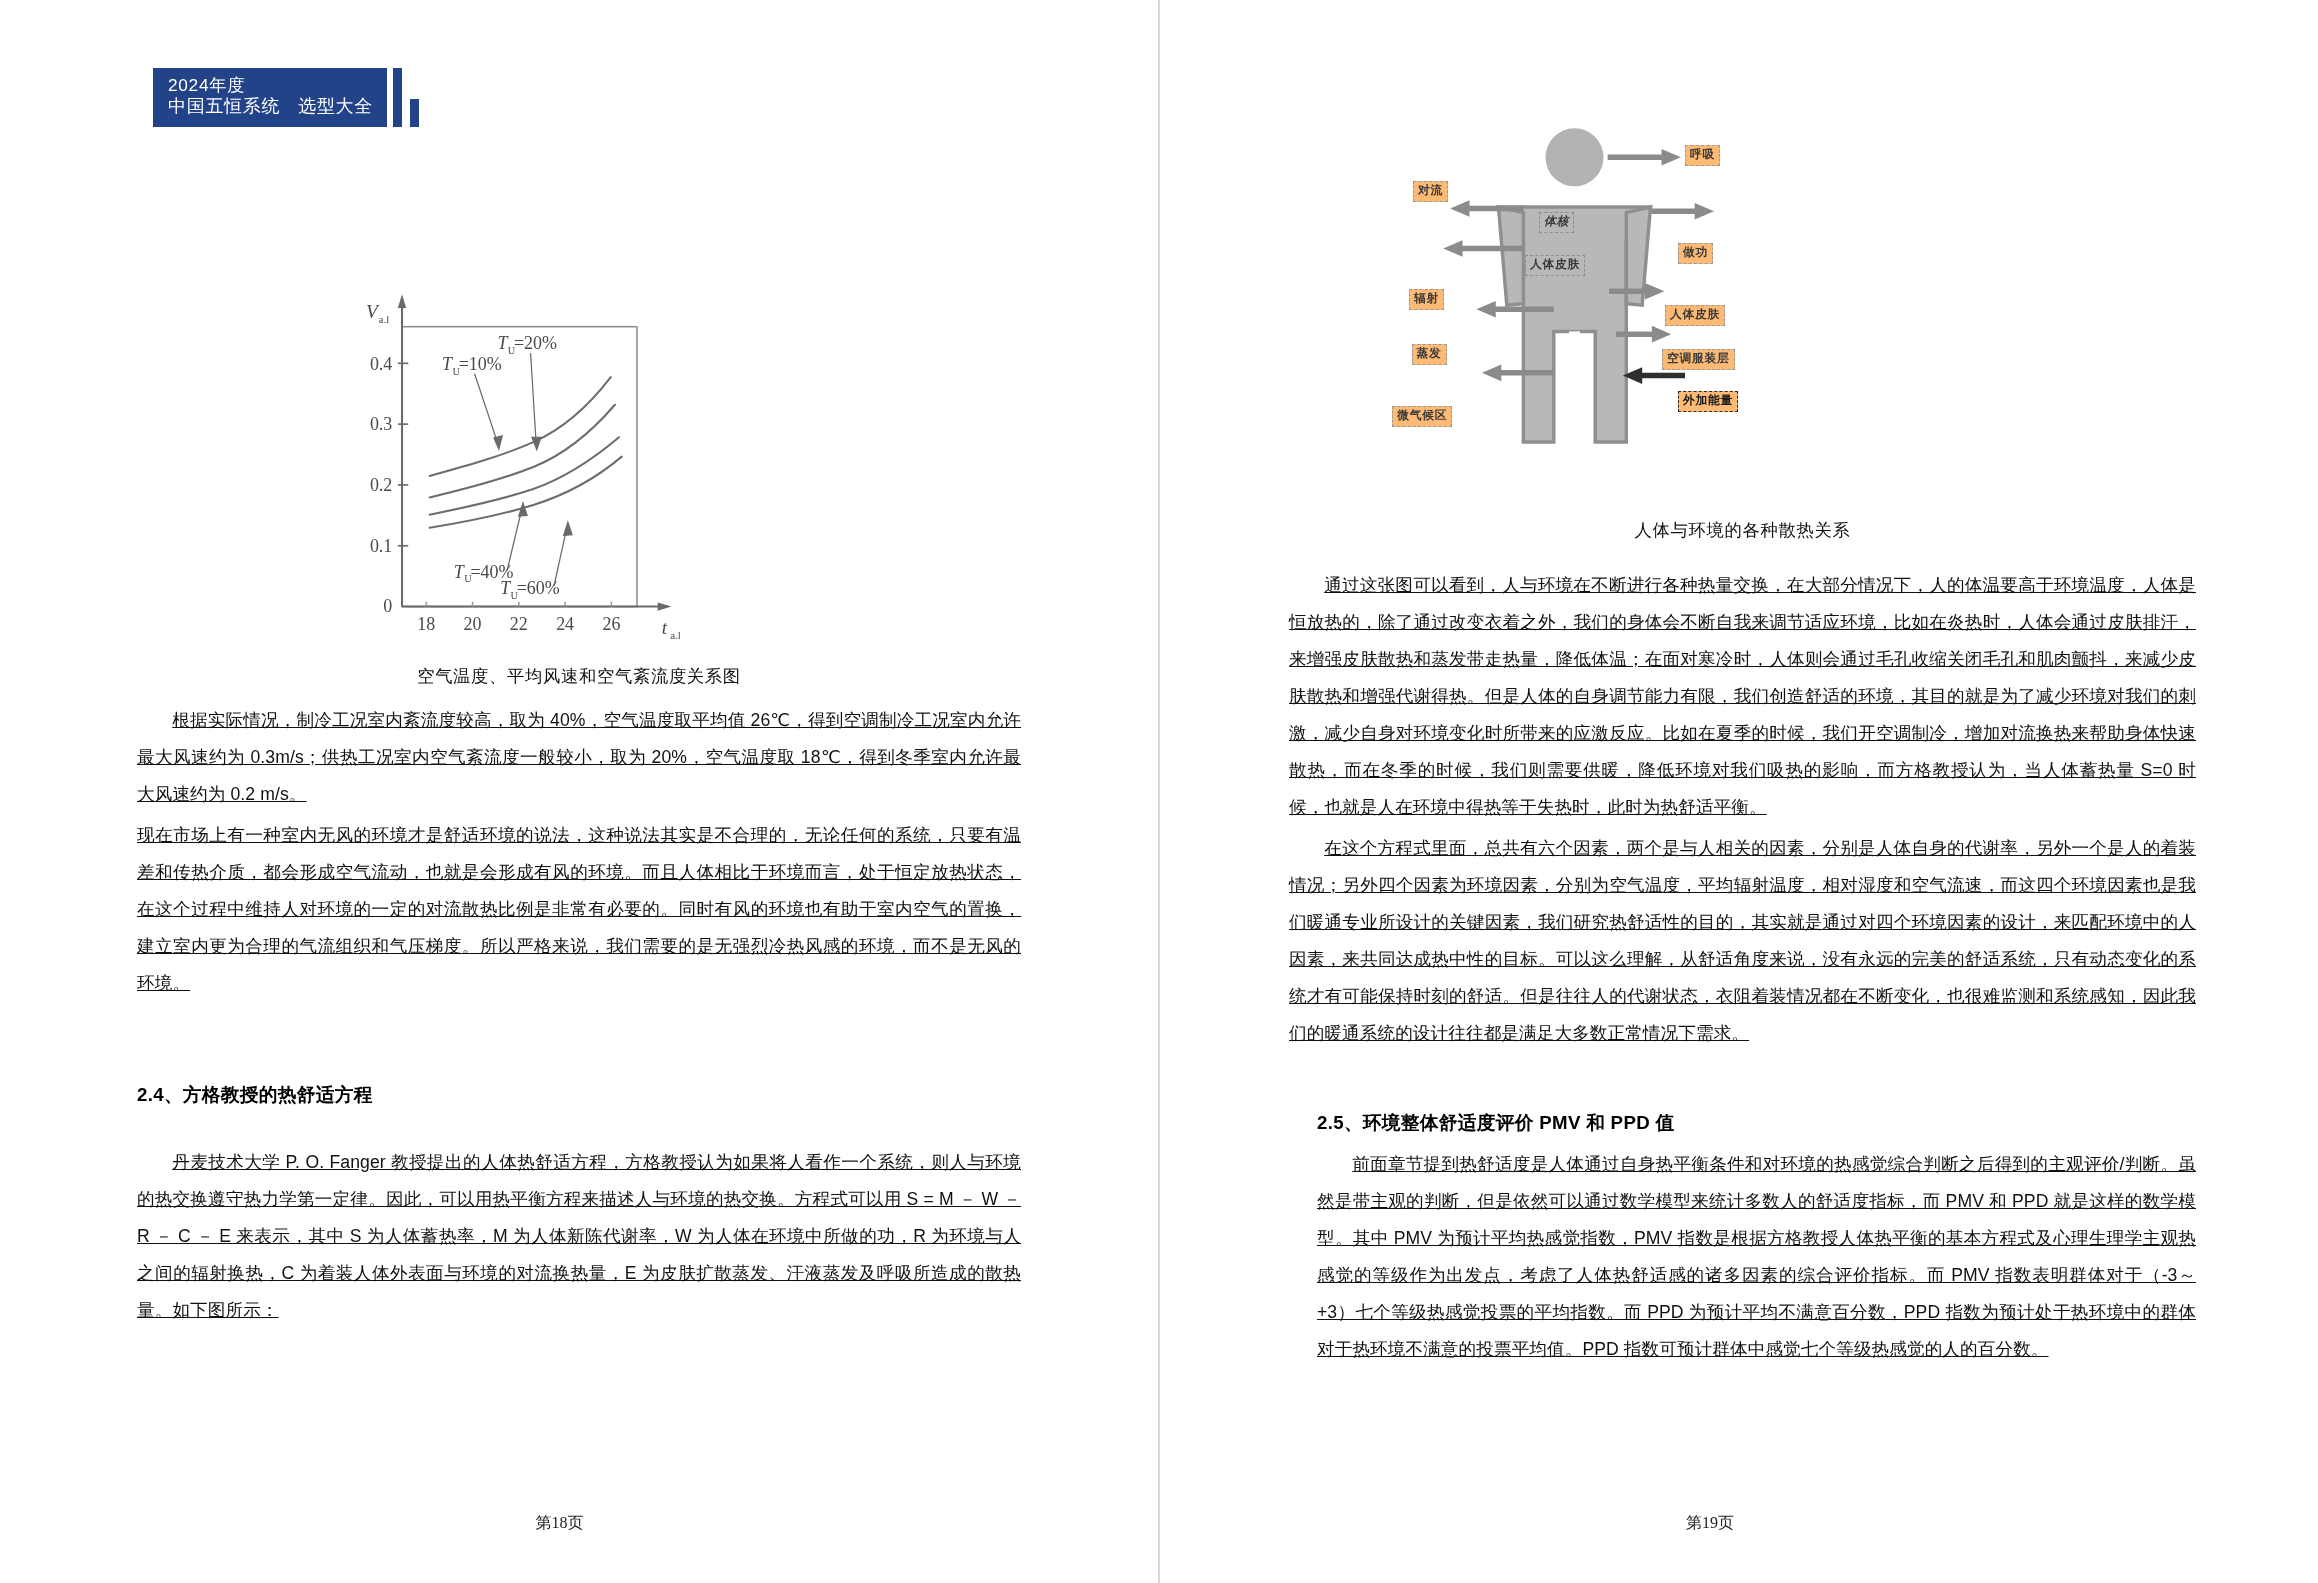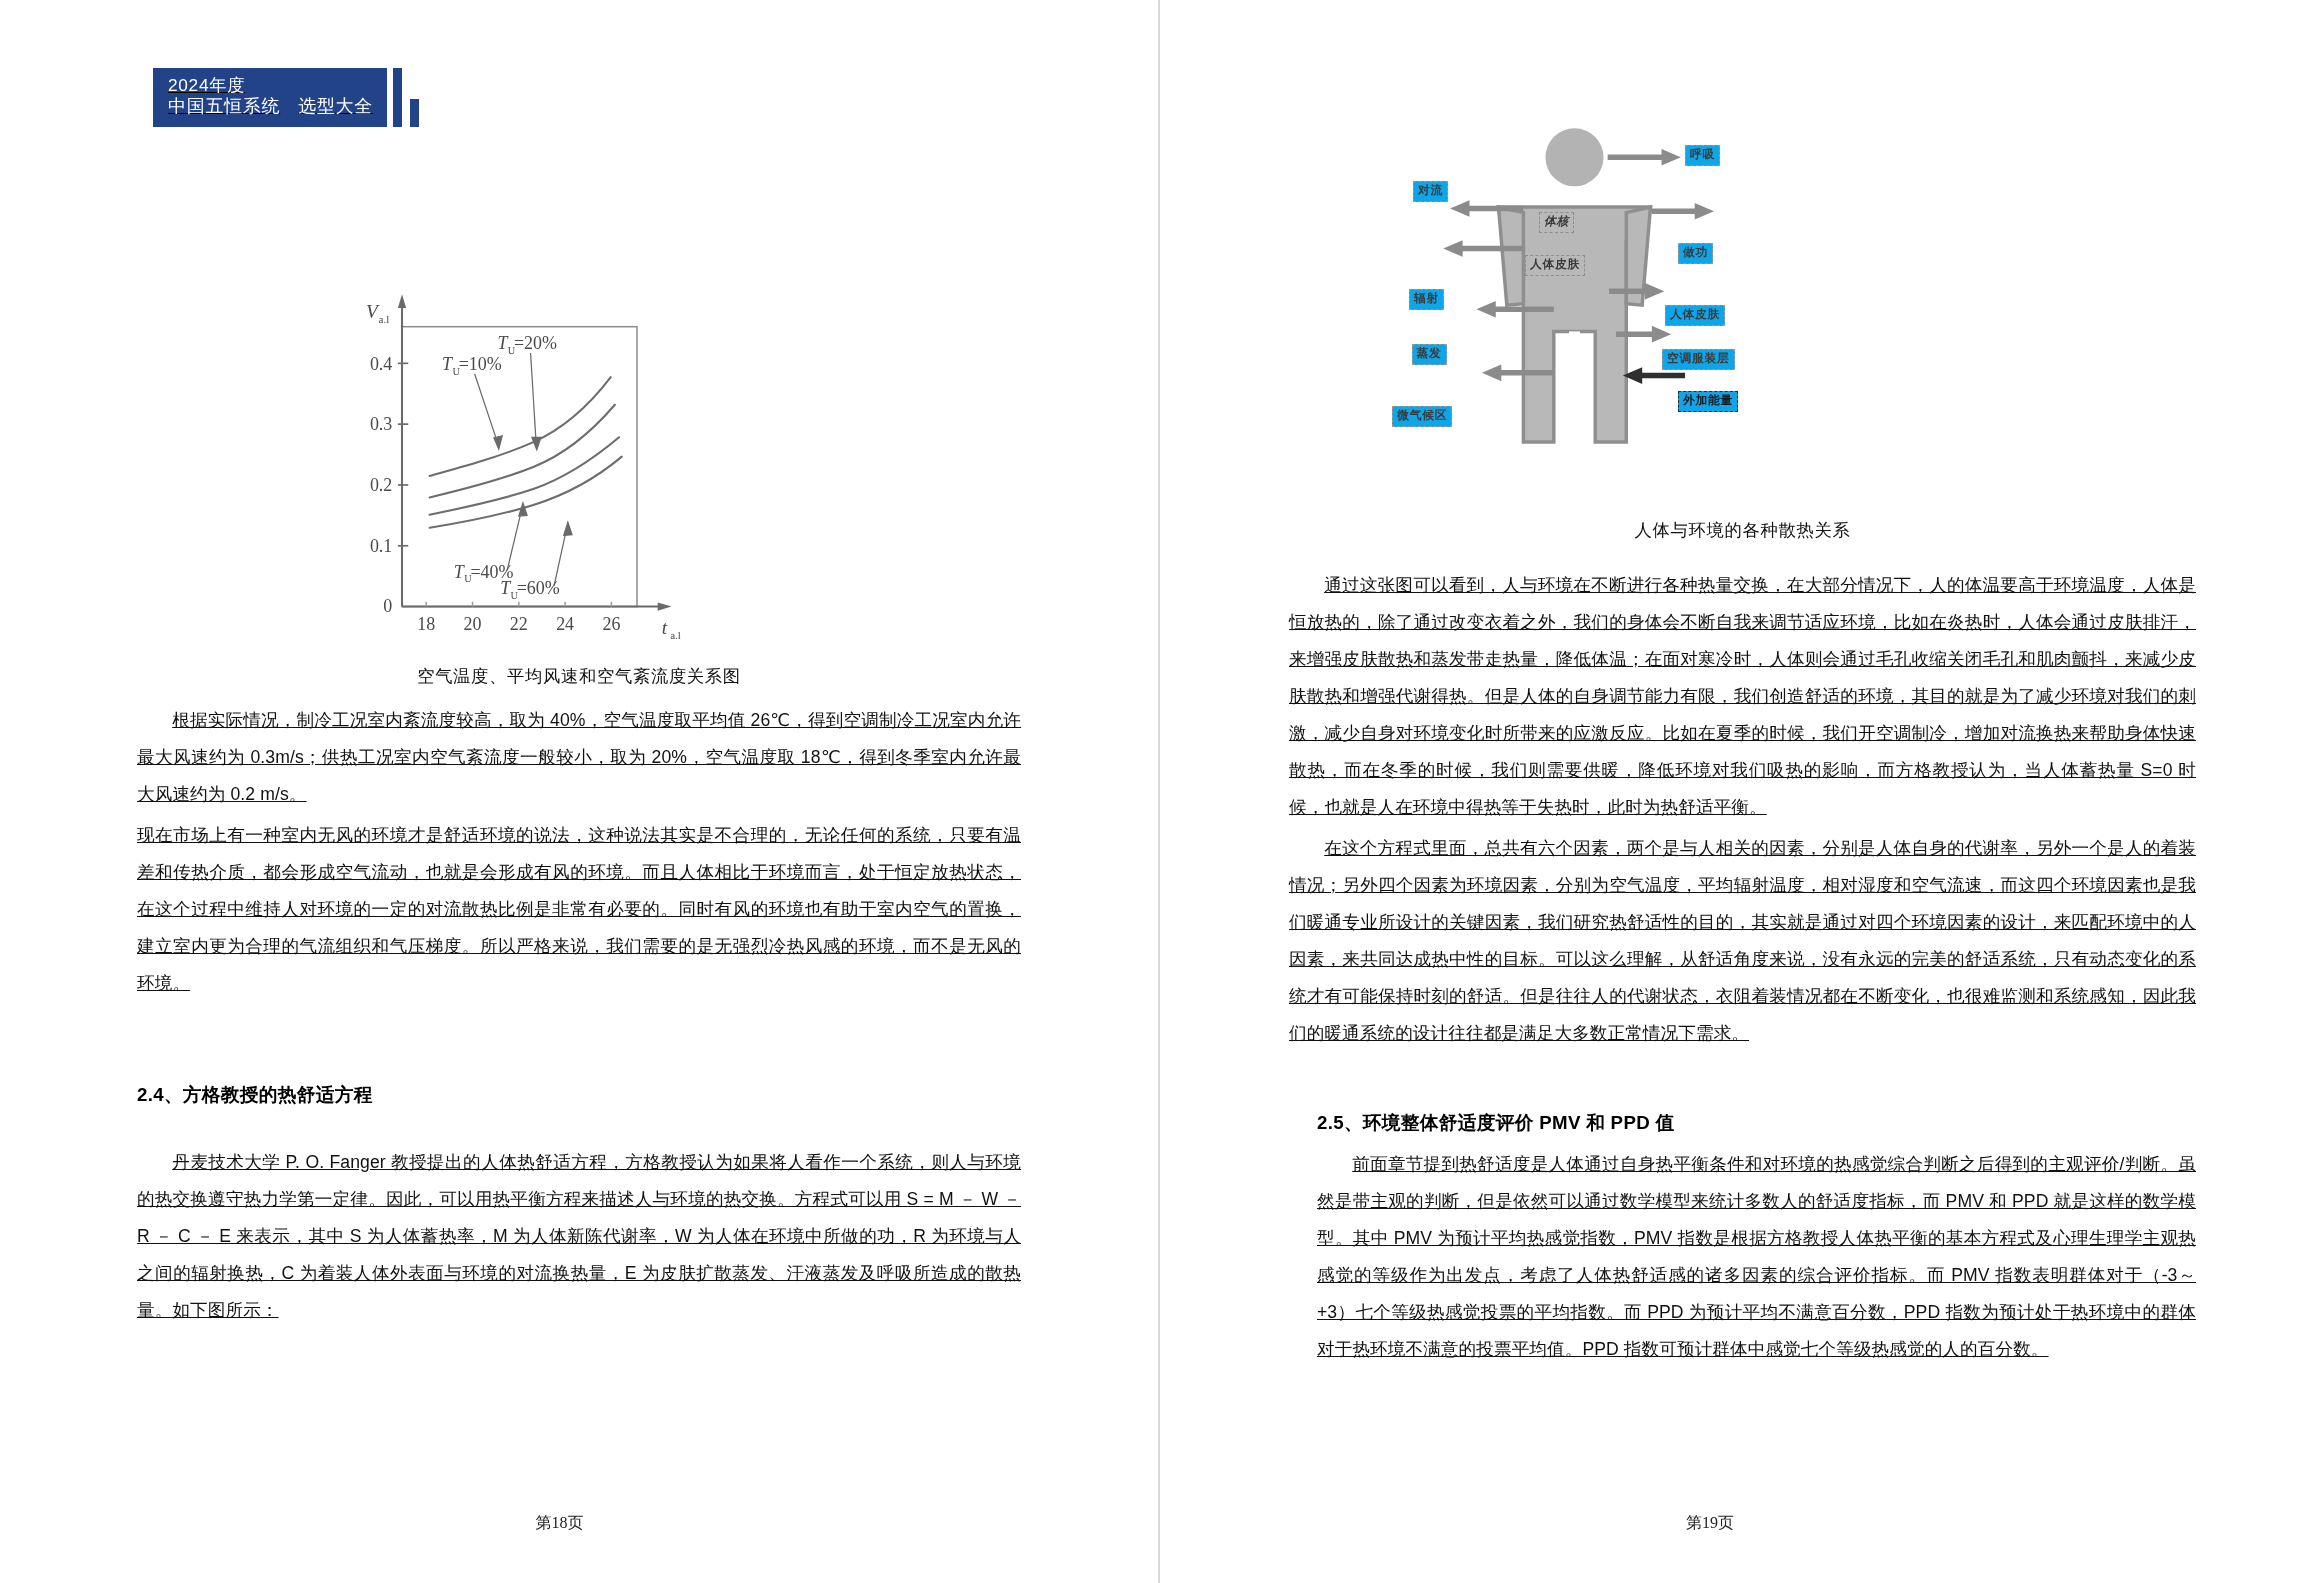--- a/index.html
+++ b/index.html
@@ -19,21 +19,21 @@
     background:#ffffff;
     box-sizing:border-box;
     overflow:hidden;
   }
   .page.left{border-right:0.7px solid #d8d8d8;}
   .page.right{border-left:0.7px solid #d8d8d8;}
 
   
   .badge-wrap{
     position:absolute;left:153px;top:68px;
-    display:flex;align-items:flex-end;height:59px;text-decoration:underline;
+    display:flex;align-items:flex-end;height:59px;
   }
   .badge{
     background:#234389;color:#fff;
     padding:7px 14px 8.3px 15px;
     line-height:1.22;
     font-size:18px;
     letter-spacing:0.7px;
     height:59px;box-sizing:border-box;
     display:flex;flex-direction:column;justify-content:center;
   }
@@ -107,21 +107,21 @@
   .fig-caption-2{
     position:absolute;left:0;right:0;top:518px;
   }
   .dlabel{
     position:absolute;
     border:1.4px dashed #9a9a9a;
     color:#3a3a3a;
     font-size:11.8px;
     padding:1.4px 4.1px;
     white-space:nowrap;
-    background:#0ea5e9;
+    background:#fdba74;
     letter-spacing:0.7px;
     font-weight:bold;
   }
   .dlabel.dark{border-color:#2c2c2c;color:#1a1a1a;}
   .dlabel.inner{background:transparent;border-color:#8e8e8e;}
 </style>
 </head>
 <body>
 
 <div class="spread">

